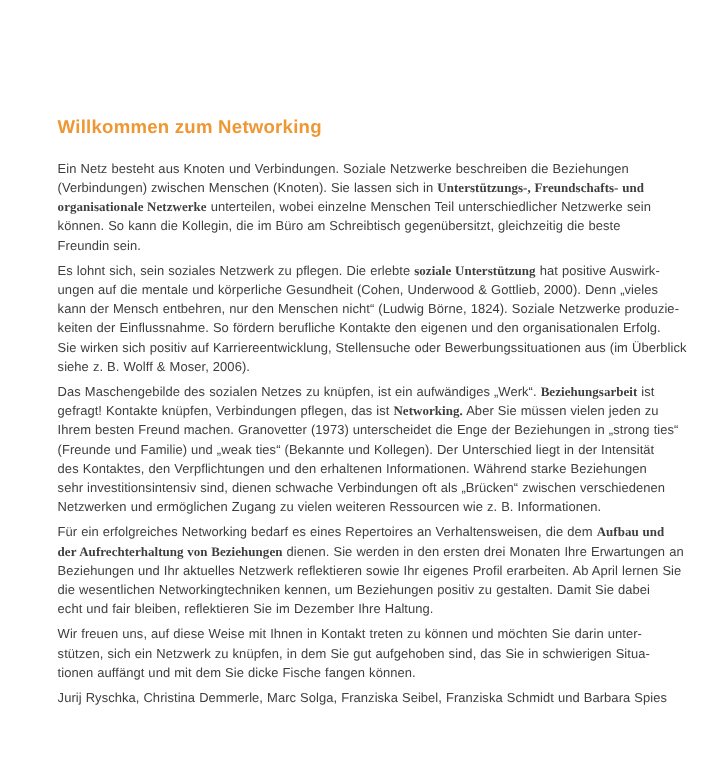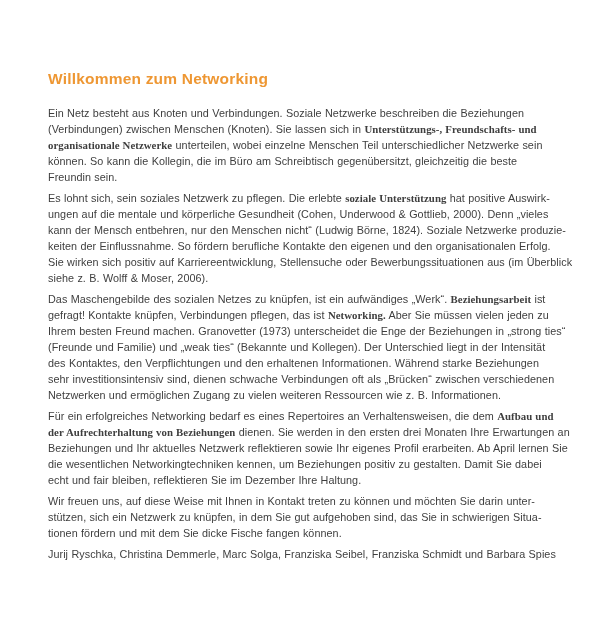--- a/index.html
+++ b/index.html
@@ -9,20 +9,21 @@
   }
   .page {
     position: relative;
     width: 600px;
     height: 604px;
     box-sizing: border-box;
     background: var(--bg-color, #ffffff);
     padding: 70px 28px 0 48px;
     font-family: "Liberation Sans", sans-serif;
     overflow: hidden;
+    margin-top: 28px;
   }
   .title {
     margin: 0 0 17px 0;
     font-size: 15.5px;
     line-height: 18px;
     font-weight: bold;
     letter-spacing: 0.2px;
     color: var(--title-color, #EE9733);
   }
   .content {
@@ -86,17 +87,17 @@
       <div class="paragraph">
         <div class="line"><span>Für ein erfolgreiches Networking bedarf es eines Repertoires an Verhaltensweisen, die dem </span><span class="bold">Aufbau und</span></div>
         <div class="line"><span class="bold">der Aufrechterhaltung von Beziehungen</span><span> dienen. Sie werden in den ersten drei Monaten Ihre Erwartungen an</span></div>
         <div class="line"><span>Beziehungen und Ihr aktuelles Netzwerk reflektieren sowie Ihr eigenes Profil erarbeiten. Ab April lernen Sie</span></div>
         <div class="line"><span>die wesentlichen Networkingtechniken kennen, um Beziehungen positiv zu gestalten. Damit Sie dabei</span></div>
         <div class="line"><span>echt und fair bleiben, reflektieren Sie im Dezember Ihre Haltung.</span></div>
       </div>
       <div class="paragraph">
         <div class="line"><span>Wir freuen uns, auf diese Weise mit Ihnen in Kontakt treten zu können und möchten Sie darin unter-</span></div>
         <div class="line"><span>stützen, sich ein Netzwerk zu knüpfen, in dem Sie gut aufgehoben sind, das Sie in schwierigen Situa-</span></div>
-        <div class="line"><span>tionen fördern und mit dem Sie dicke Fische fangen können.</span></div>
+        <div class="line"><span>tionen auffängt und mit dem Sie dicke Fische fangen können.</span></div>
       </div>
     </div>
   <p class="signature">Jurij Ryschka, Christina Demmerle, Marc Solga, Franziska Seibel, Franziska Schmidt und Barbara Spies</p>
 </div>
 
 </body></html>

